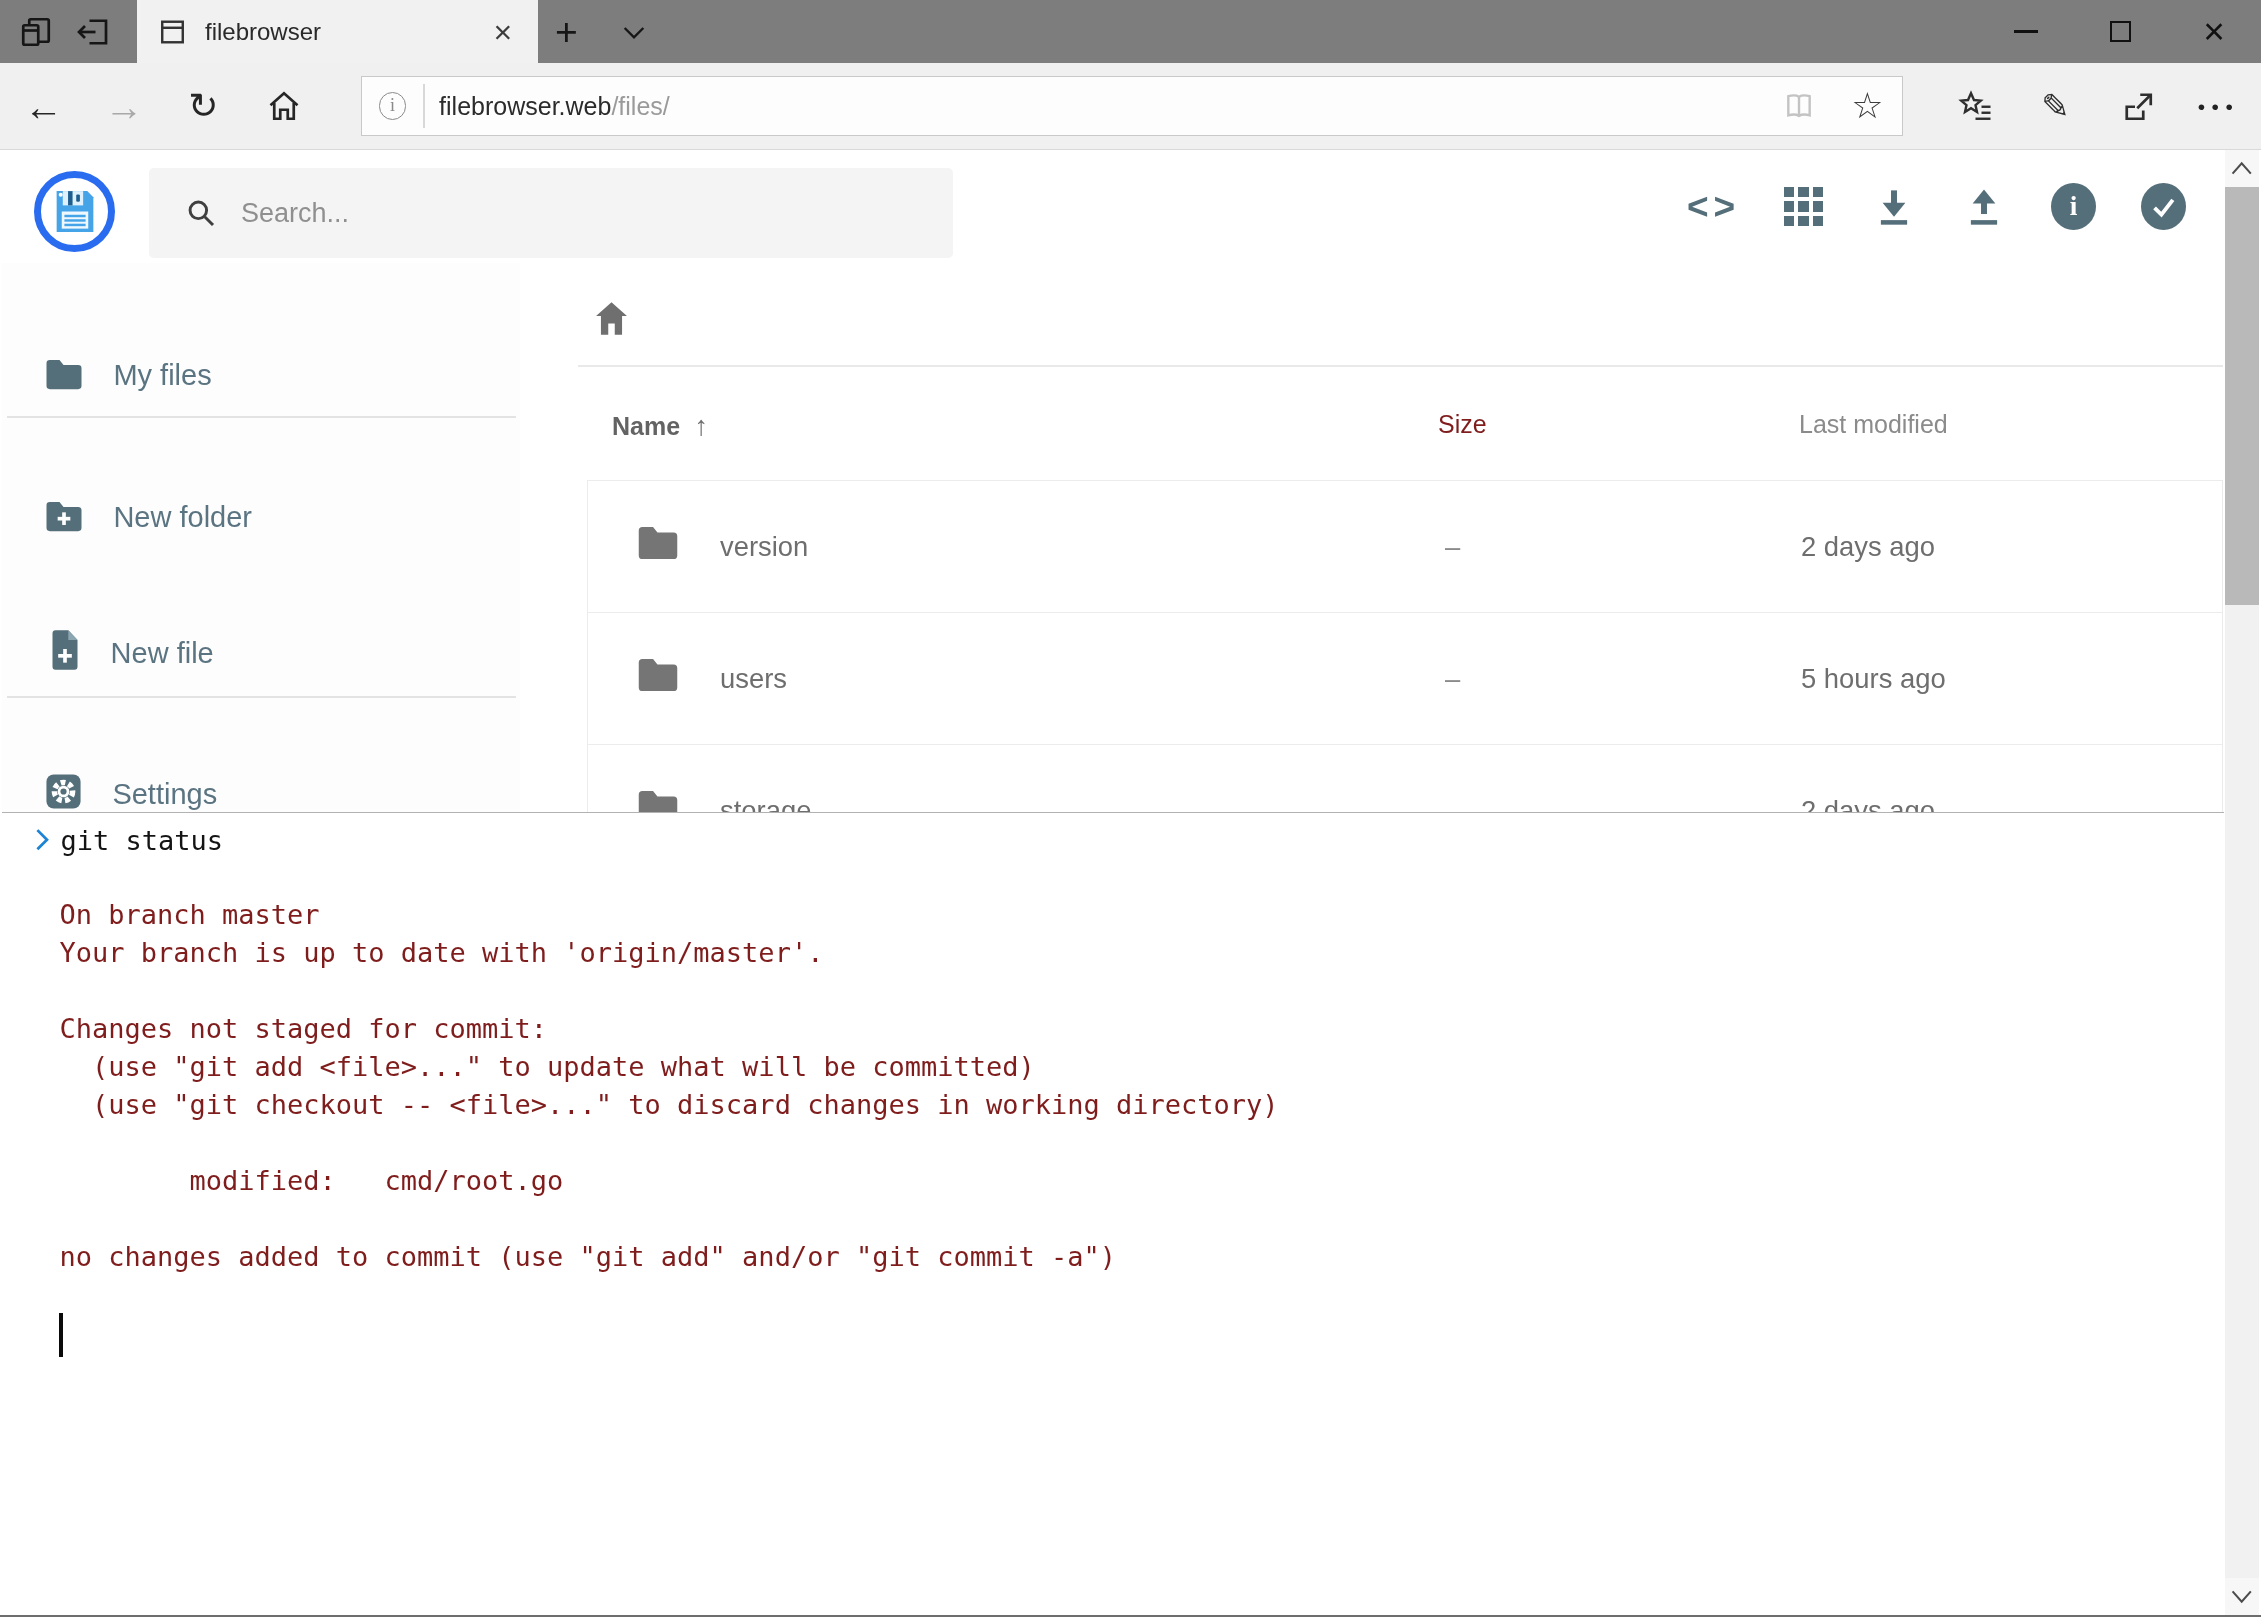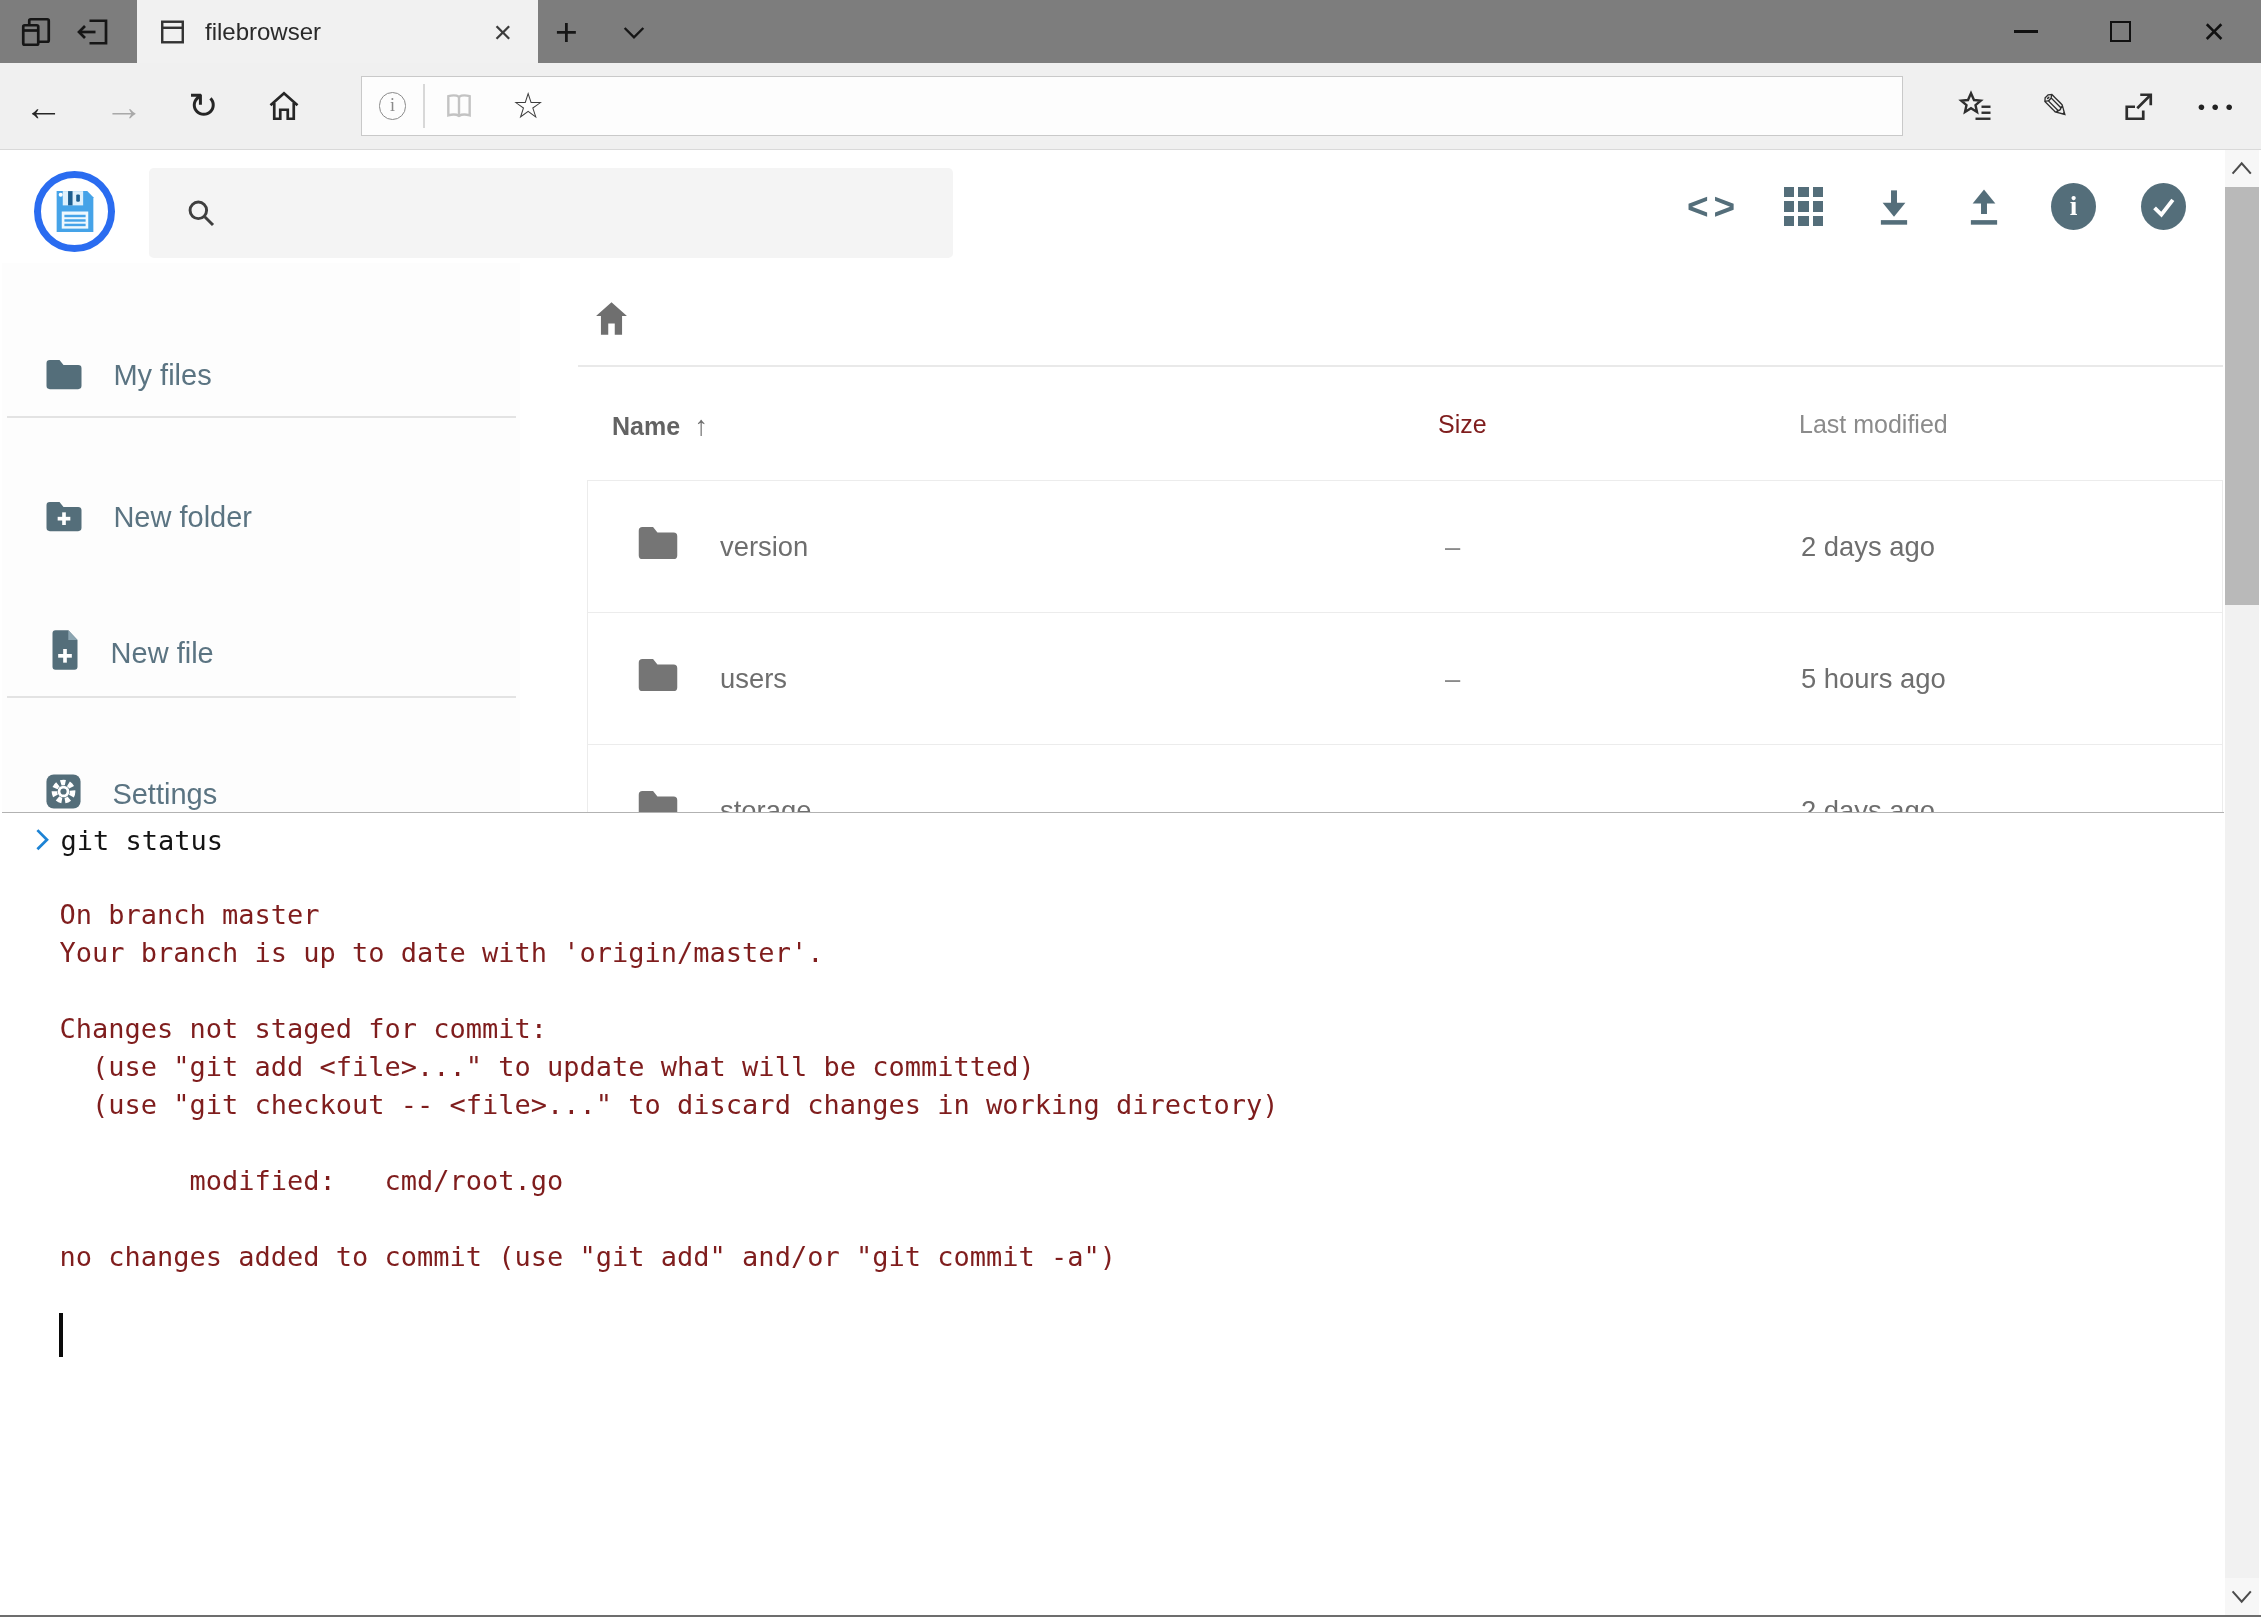--- a/index.html
+++ b/index.html
@@ -176,20 +176,21 @@
       <path d="M3 11.5 L12 3.5 L21 11.5"></path>
       <path d="M5.5 10 V20.5 H9.5 V14.5 H14.5 V20.5 H18.5 V10"></path>
     </svg>
   </div>
 
   <div class="urlbox">
     <div class="siteinfo">
       <span class="info-ring">i</span>
     </div>
     <div class="url-sep"></div>
+    <div class="urltext"><span class="url-host">filebrowser.web</span><span class="url-path">/files/</span></div>
     <div class="urlbox-btn">
       <svg width="36" height="32" viewBox="0 0 24 24" fill="none" stroke="#c3c3c3" stroke-width="1.8">
         <path d="M12 5 C10 3.8 7 3.8 4 4.6 V19 C7 18.2 10 18.2 12 19.4 C14 18.2 17 18.2 20 19 V4.6 C17 3.8 14 3.8 12 5 Z"></path>
         <line x1="12" y1="5" x2="12" y2="19.4"></line>
       </svg>
     </div>
     <div class="urlbox-btn">
       <span class="glyph-star">☆</span>
     </div>
   </div>
@@ -234,20 +235,21 @@
   </svg>
 </div>
 
 <div class="searchbar">
   <span class="mag">
     <svg width="32" height="32" viewBox="0 0 24 24" fill="none" stroke="#3f3f3f" stroke-width="2.2">
       <circle cx="10" cy="10" r="6.2"></circle>
       <line x1="14.8" y1="14.8" x2="21" y2="21"></line>
     </svg>
   </span>
+  <input type="text" placeholder="Search..." style="">
 </div>
 
 <div class="headicons">
   <div class="hicon">
       <span class="glyph-code">&lt;&gt;</span>
     </div>
   <div class="hicon">
     <span class="gridglyph">
         <span></span>
         <span></span>

